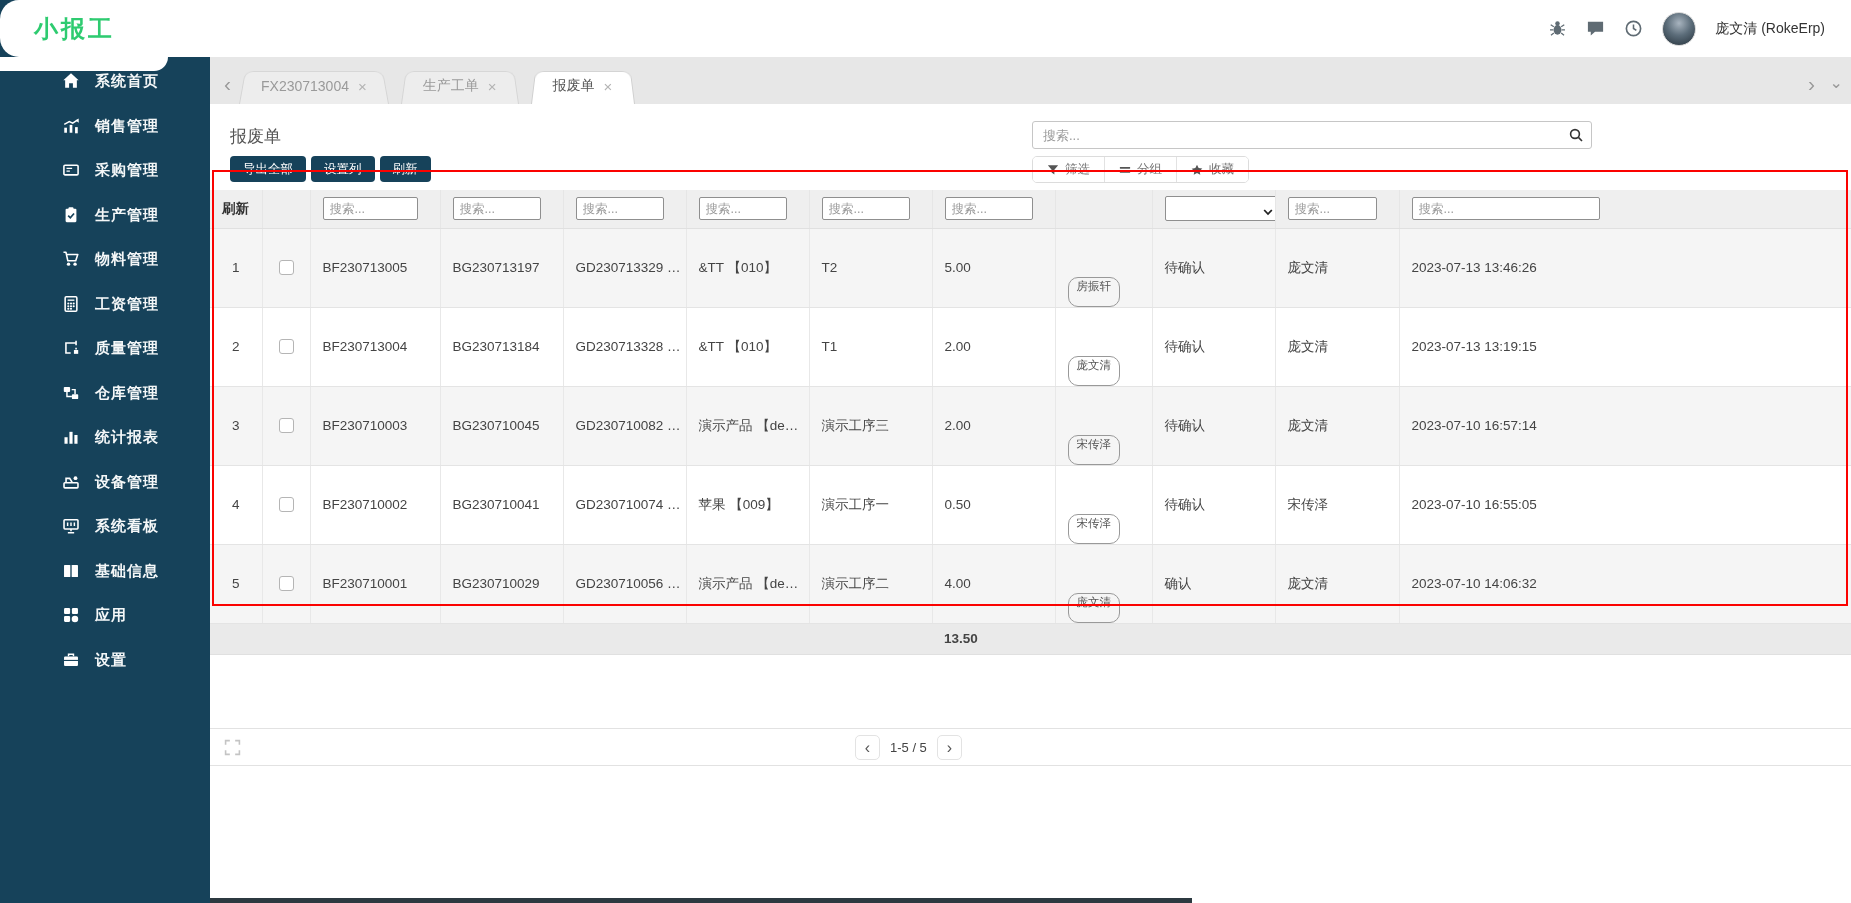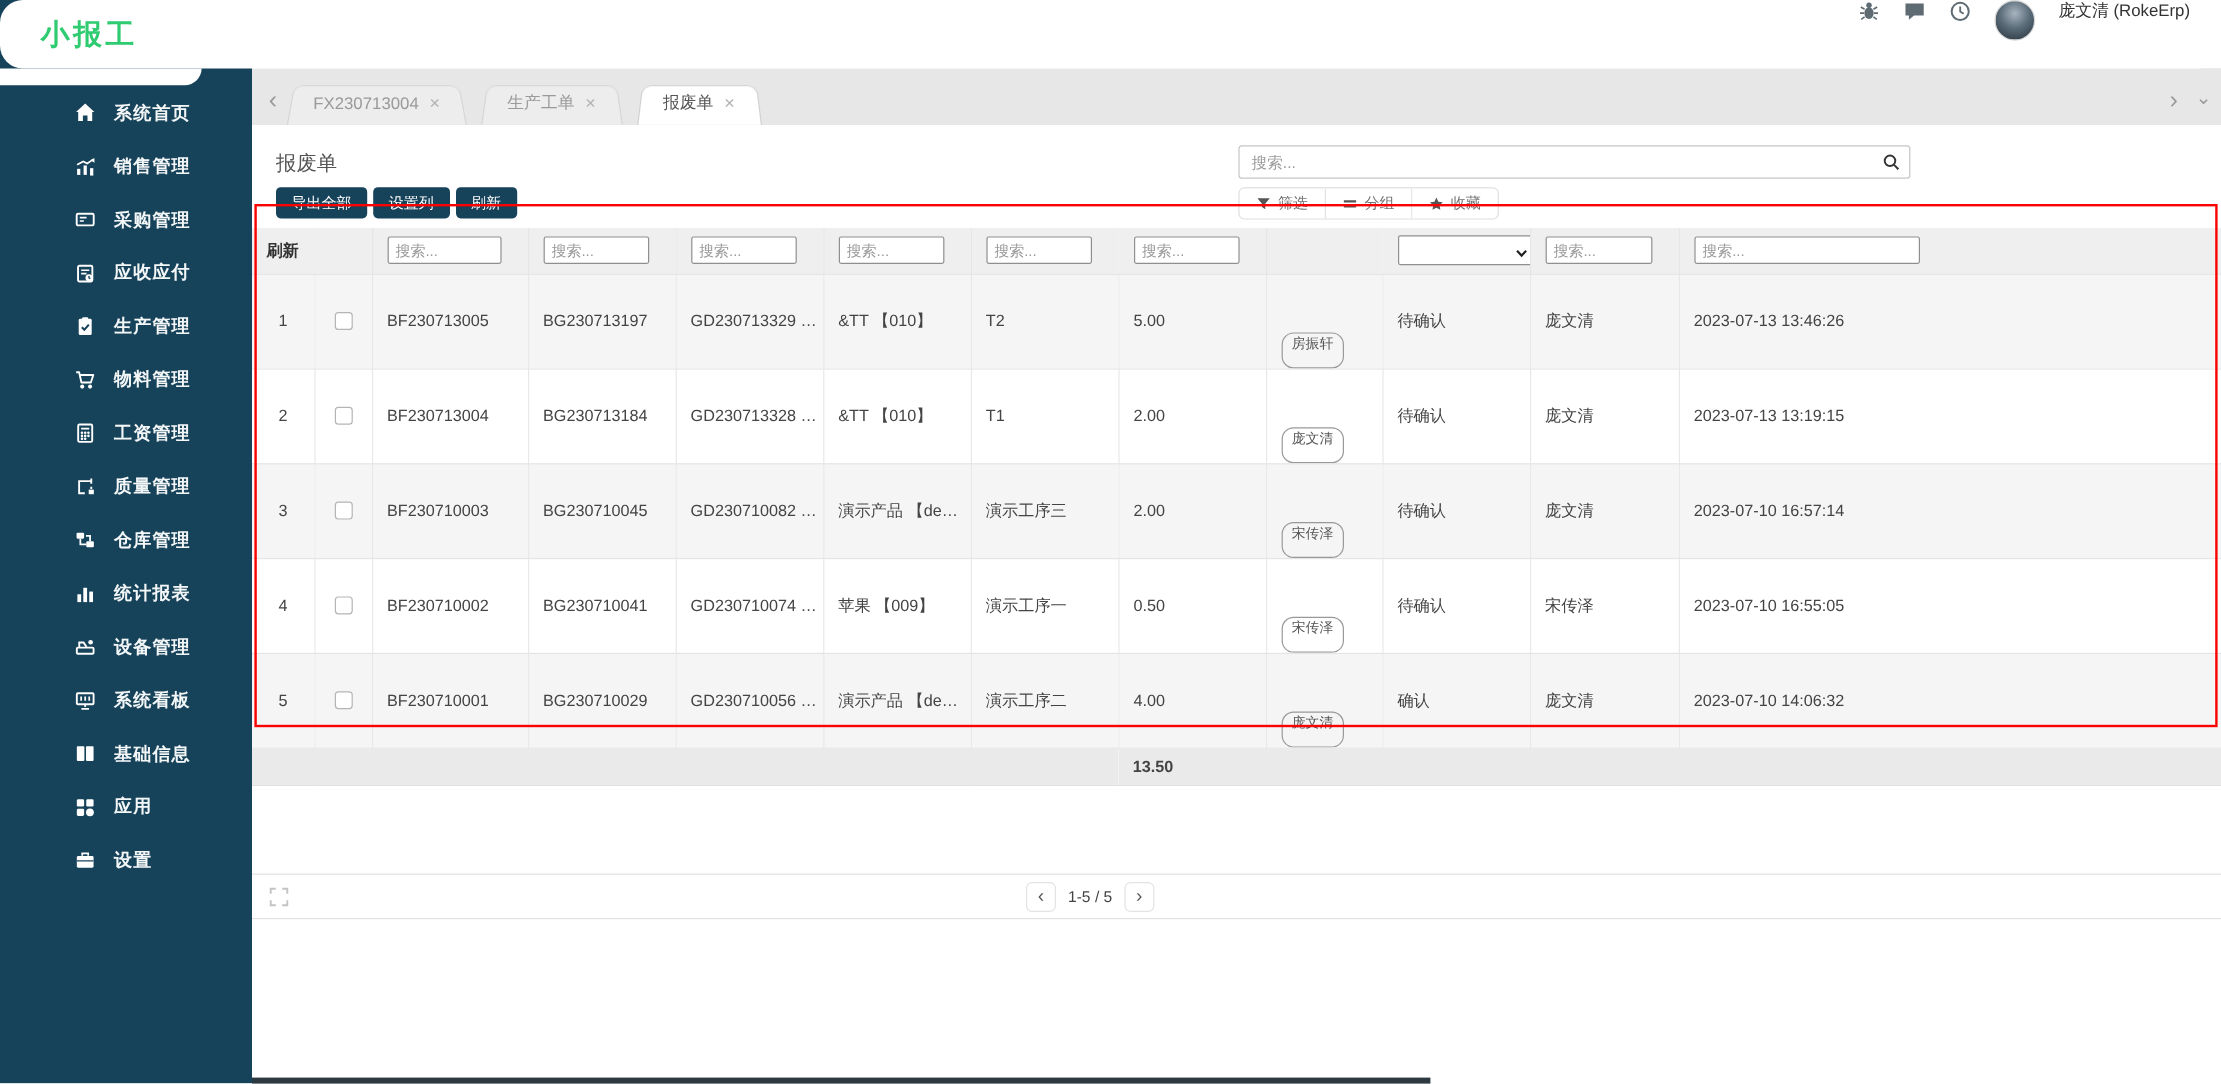--- a/index.html
+++ b/index.html
@@ -2,30 +2,30 @@
 <html><head>
 <meta charset="utf-8">
 <style>
   * { margin:0; padding:0; box-sizing:border-box; }
   html,body { background:#fff; }
   body { font-family:"Liberation Sans","DejaVu Sans",sans-serif; }
   .app { position:relative; width:1851px; height:903px; overflow:hidden; background:#fff; }
 
   
   .sidebar { position:absolute; left:0; top:0; width:210px; height:100%; background:#16425a; z-index:1; padding-top:72px; }
-  .side-item { height:44.5px; display:flex; align-items:center; padding-left:62px; gap:15px; cursor:pointer; color:#f4f7f8; }
+  .side-item { height:44.5px; display:flex; padding-left:62px; gap:15px; cursor:pointer; color:#f4f7f8; }
   .s-icon { width:18px; height:18px; display:inline-flex; color:#fff; flex:0 0 auto; }
   .s-icon svg { width:18px; height:18px; }
   .s-label { font-size:15px; font-weight:600; letter-spacing:1px; white-space:nowrap; }
 
   
   .topbar { position:absolute; left:0; top:0; width:100%; height:57px; background:#fff; z-index:3;border-radius:19px; }
   .topbar-curve { position:absolute; left:0; top:57px; width:168px; height:14px; background:#fff; border-bottom-right-radius:14px; z-index:3; }
   .logo { position:absolute; left:34px; top:13px; font-size:24px; font-weight:bold; color:#2ecb70; letter-spacing:3px; }
-  .topbar-right { position:absolute; right:26px; top:0; height:57px; display:flex; align-items:flex-start; gap:19px; }
+  .topbar-right { position:absolute; right:26px; top:0; height:57px; display:flex; align-items:center; gap:19px; }
   .tb-icon { width:19px; height:19px; color:#5f6b73; cursor:pointer; display:inline-flex; }
   .tb-icon svg { width:19px; height:19px; }
   .avatar { width:34px; height:34px; border-radius:50%; cursor:pointer;
             background:radial-gradient(circle at 50% 32%, #a8b4bf 0%, #5c6d7a 45%, #232f38 100%); border:1px solid #d8d8d8; }
   .username { font-size:14px; color:#333; cursor:pointer; white-space:nowrap; }
 
   
   .main { position:absolute; left:210px; top:57px; width:1641px; height:846px; background:#e7e7e7; z-index:2; }
   .tabstrip { position:relative; height:47px; background:#e7e7e7; display:flex; align-items:flex-end; padding-left:6px; }
   .nav-chevron { color:#9a9a9a; font-size:21px; line-height:1; margin:0 8px 10px 8px; cursor:pointer; user-select:none; }
@@ -128,31 +128,20 @@
     <span class="s-label">销售管理</span>
         </div>
         <div class="side-item">
     <span class="s-icon">
             <svg viewBox="0 0 16 16">
               <rect x="1.7" y="3.7" width="12.6" height="8.6" rx="1" fill="none" stroke="currentColor" stroke-width="1.4"></rect>
               <path fill="none" stroke="currentColor" stroke-width="1.2" d="M4 6.5h5M4 9h3"></path>
             </svg>
           </span>
     <span class="s-label">采购管理</span>
-        </div>
-        <div class="side-item">
-    <span class="s-icon">
-            <svg viewBox="0 0 16 16">
-              <rect x="2.7" y="2.2" width="10.6" height="11.6" rx="1" fill="none" stroke="currentColor" stroke-width="1.4"></rect>
-              <path fill="none" stroke="currentColor" stroke-width="1.2" d="M5 5.5h6M5 8h4"></path>
-              <circle cx="10.8" cy="11" r="2.6" fill="currentColor"></circle>
-              <path fill="none" stroke="#16425a" stroke-width="1" d="M10.8 9.8v1.3l1 .6"></path>
-            </svg>
-          </span>
-    <span class="s-label">应收应付</span>
         </div>
         <div class="side-item">
     <span class="s-icon">
             <svg viewBox="0 0 16 16">
               <rect x="3.2" y="2.4" width="9.6" height="12" rx="1" fill="currentColor"></rect>
               <rect x="5.8" y="1.2" width="4.4" height="2.4" rx=".8" fill="currentColor"></rect>
               <path fill="none" stroke="#16425a" stroke-width="1.5" d="m5.5 8.6 1.9 1.9 3.3-3.8"></path>
             </svg>
           </span>
     <span class="s-label">生产管理</span>

